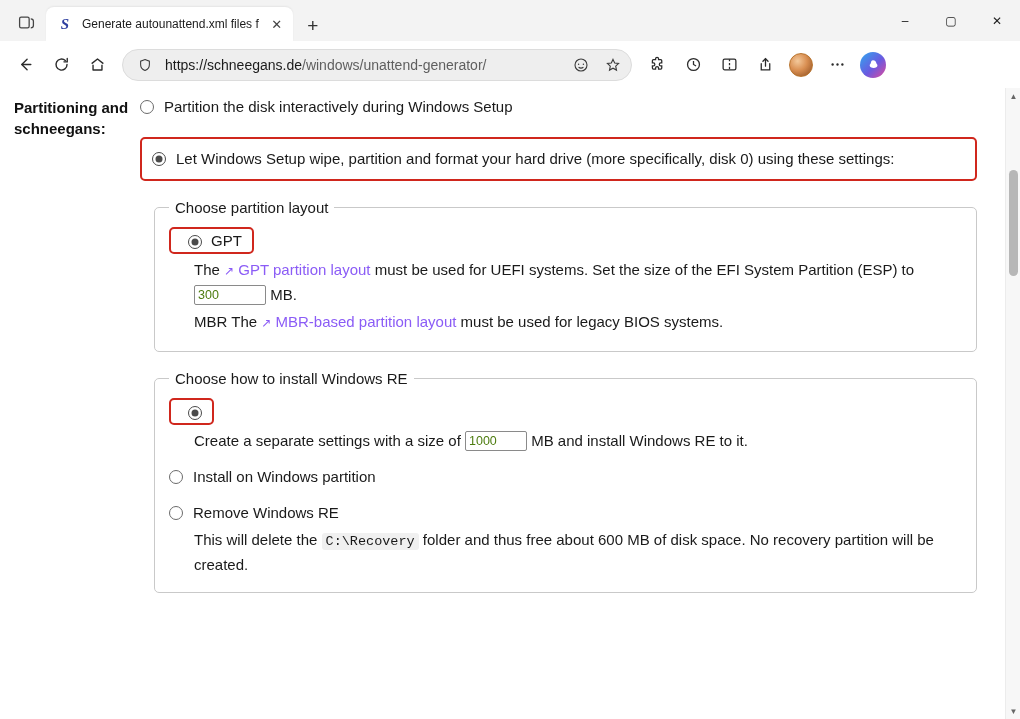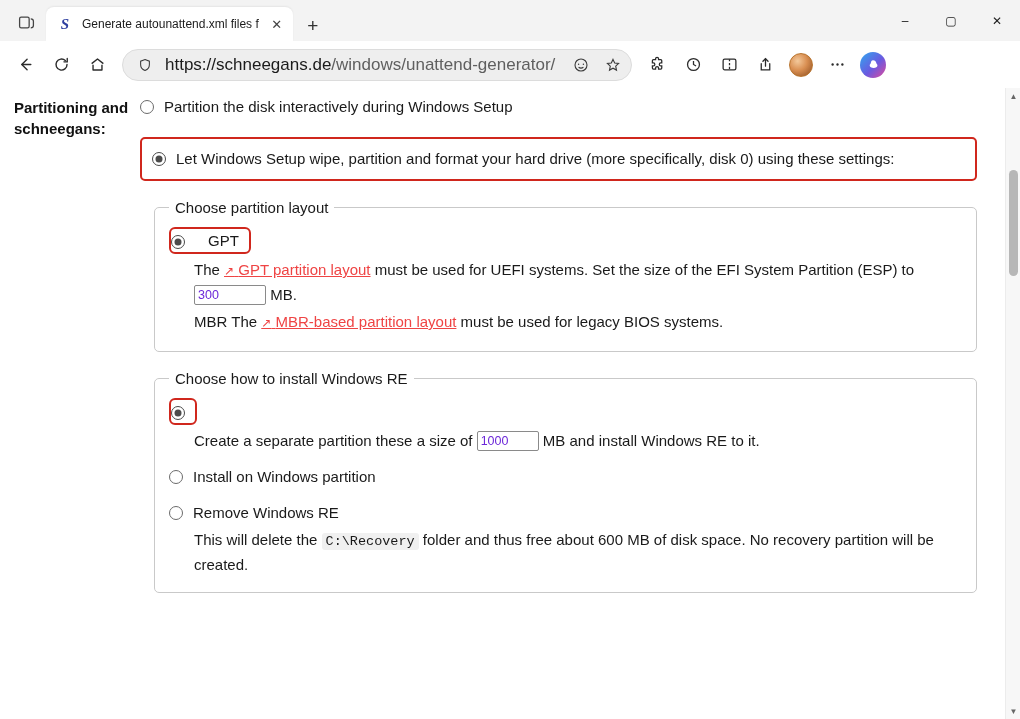--- a/index.html
+++ b/index.html
@@ -114,21 +114,21 @@
     border-radius: 16px;
     display: flex;
     align-items: center;
     padding: 0 6px 0 10px;
     margin: 0 6px;
     gap: 8px;
     max-width: 510px;
   }
   .omnibox .url {
     flex: 1 1 auto;
-    font-size: 17px;
+    font-size: 14px;
     color: #1b1b1b;
     white-space: nowrap;
     overflow: hidden;
   }
   .omnibox .url .host { color: #1b1b1b; }
   .omnibox .url .path { color: #5f5f5f; }
   .omni-ico {
     width: 24px; height: 24px;
     display: flex; align-items: center; justify-content: center;
     color: #3a3a3a;
@@ -212,56 +212,54 @@
     border: 2.5px solid #d0271d;
     border-radius: 5px;
   }
   .hl-block {
     margin-top: 19px;
     padding: 9px 10px 9px 10px;
   }
   .hl-inline {
     display: inline-flex;
     align-items: center;
-    gap: 23px;
-    padding: 2px 10px 3px 0;
-    border-radius: 6px;
+    gap: 9px;
+    padding: 2px 10px 3px 17px;
   }
 
   fieldset.group {
     border: 1px solid #c9c9c9;
     border-radius: 5px;
     margin: 18px 0 0 0;
     padding: 4px 14px 16px 14px;
   }
   fieldset.group legend {
     padding: 0 6px;
     font-size: 15px;
     color: #1a1a1a;
   }
   .opt { margin-top: 7px; }
   .opt-desc {
     margin: 4px 0 0 25px;
     line-height: 23px;
     font-size: 15px;
   }
   .lnk {
-    color: #ef4444;
-    text-decoration: underline;
+    color: #8b5cf6;
   }
   .arrow { font-size: 12px; }
   input.num {
     font-family: "Liberation Sans", sans-serif;
     font-size: 12.5px;
     height: 20px;
     border: 1px solid #8a8a8a;
     border-radius: 2px;
     padding: 1px 3px;
     background: #fff;
-    color: #6d28d9;
+    color: #4d7c0f;
     vertical-align: 1px;
   }
   input.num.w-esp { width: 72px; }
   input.num.w-re { width: 62px; }
   code.mono {
     font-family: "Liberation Mono", monospace;
     font-size: 13.5px;
     background: #f0f0f0;
     border-radius: 3px;
     padding: 1px 4px;
@@ -448,21 +446,21 @@
 
             <fieldset class="group">
               <legend>Choose how to install Windows RE</legend>
 
               <div class="opt">
                 <span class="hl hl-inline">
                   <span class="radio checked"></span>
                 </span>
               </div>
               <div class="opt-desc">
-                <span>Create a separate partition these a size of </span><input class="num w-re" type="text" value="1000" style=""><span> MB and install Windows RE to it.</span>
+                <span>Create a separate settings with a size of </span><input class="num w-re" type="text" value="1000" style=""><span> MB and install Windows RE to it.</span>
               </div>
 
               <div class="opt" style="margin-top:14px">
                 <span class="radio-line">
                   <span class="radio"></span>
                   <span>Install on Windows partition</span>
                 </span>
               </div>
 
               <div class="opt" style="margin-top:14px">

